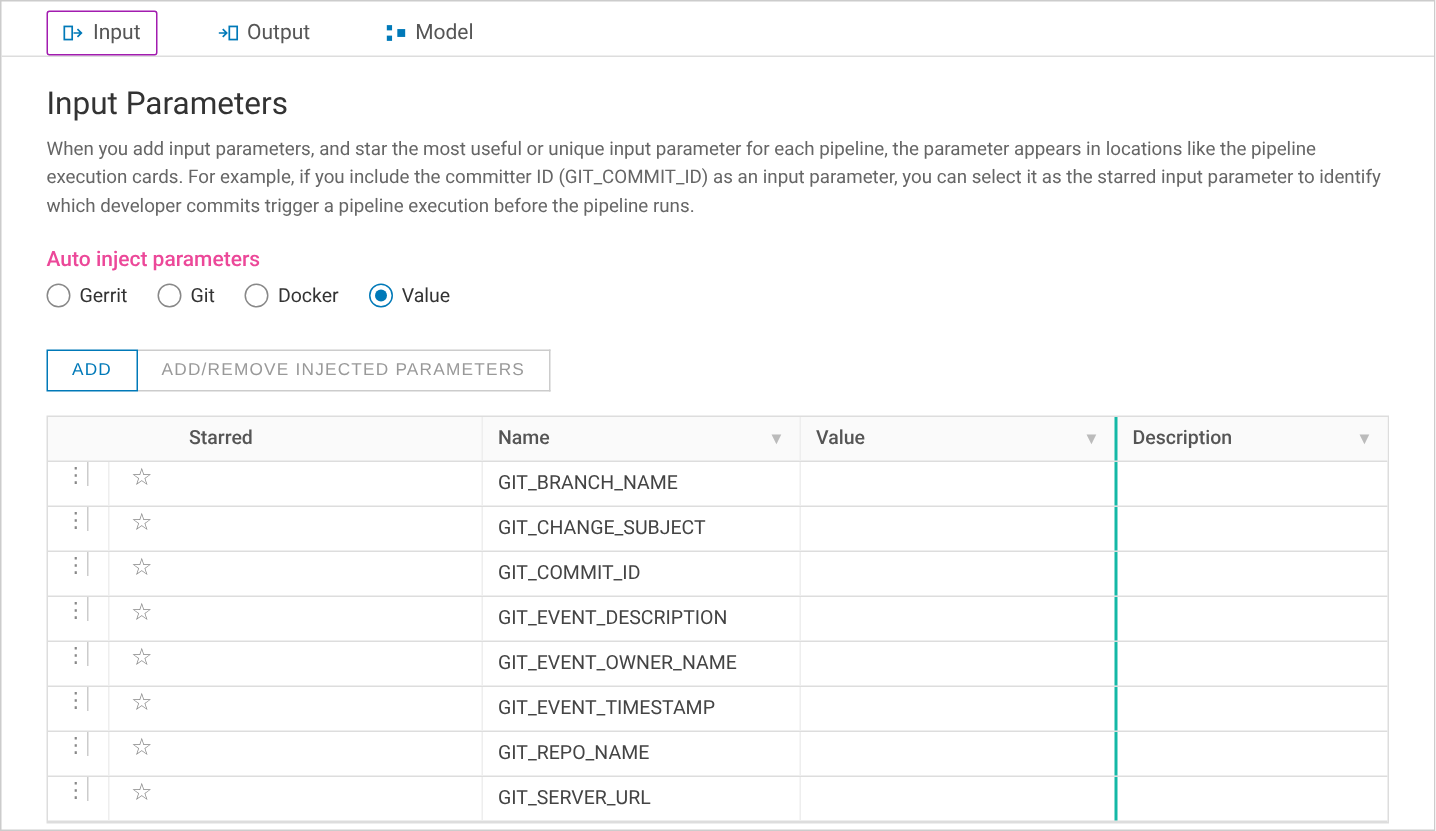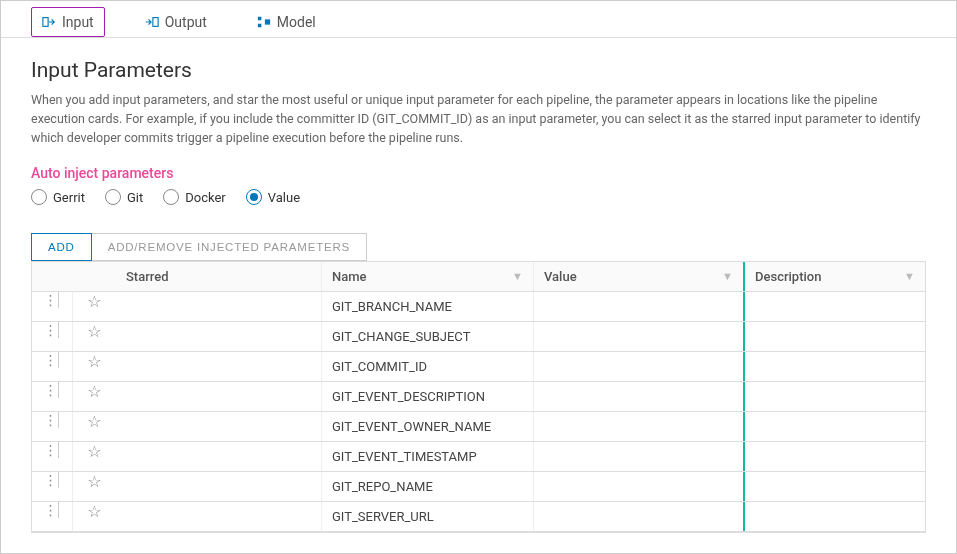--- a/index.html
+++ b/index.html
@@ -81,21 +81,21 @@
       border: 1px solid #888;
       border-radius: 50%;
       display: inline-flex;
       align-items: center; justify-content: center;
     }
     .radio-circle.selected { border-color: #0079B8; }
     .radio-dot {
       width: 8px; height: 8px; border-radius: 50%;
       background: #0079B8;
     }
-    .btn-row { display:flex; margin-bottom:0; }
+    .btn-row { display:flex; margin-bottom:16px; }
     .btn {
       border: 1px solid #0079B8;
       background: #fff;
       color: #0079B8;
       font-size: 11.5px;
       letter-spacing: 0.8px;
       padding: 7px 16px;
       cursor: pointer;
       text-transform: uppercase;
     }

